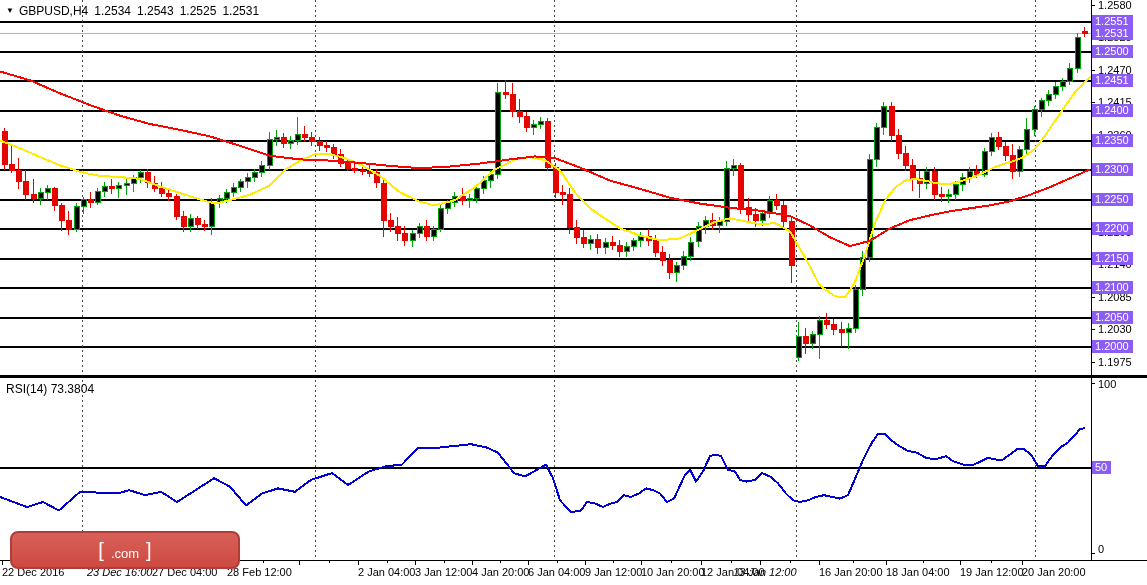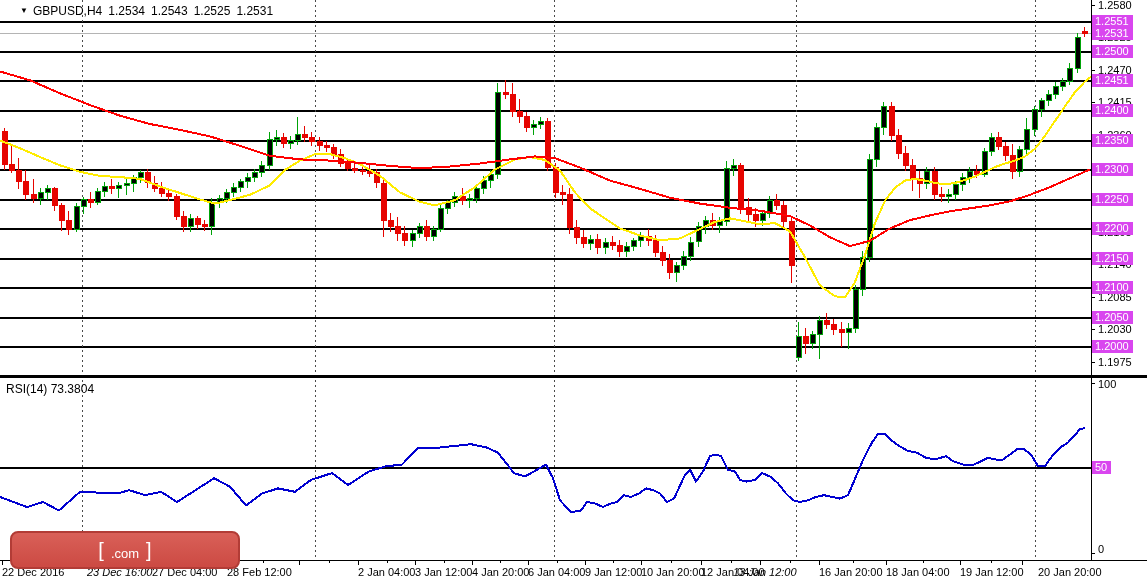--- a/index.html
+++ b/index.html
@@ -2,28 +2,28 @@
 <html><head>
 <meta charset="utf-8">
 <style>
   html,body{margin:0;padding:0;background:#888;}
   .terminal{
     position:relative;width:1147px;height:585px;background:#fff;overflow:hidden;
     font-family:"Liberation Sans",sans-serif;-webkit-font-smoothing:none;
   }
   svg{position:absolute;left:0;top:0;}
   .ohlc-readout{
-    position:absolute;left:20px;top:4px;font-size:12px;color:#000;white-space:nowrap;z-index:5;
+    position:absolute;left:6px;top:4px;font-size:12px;color:#000;white-space:nowrap;z-index:5;
   }
   .ohlc-readout .arr{font-size:8px;vertical-align:2px;margin-right:5px;}
   .ohlc-readout span.v{margin-left:6px;}
   .rsi-title{position:absolute;left:6px;top:382px;font-size:12px;color:#000;z-index:5;}
   .axis-label{position:absolute;font-size:11px;color:#000;white-space:nowrap;line-height:12px;}
   .price-badge{
-    position:absolute;font-size:11px;line-height:13px;color:#fff;background:#d946ef;
+    position:absolute;font-size:11px;line-height:13px;color:#fff;background:#8b5cf6;
     padding:0 4px 0 3px;white-space:nowrap;z-index:4;
   }
   .time-label{position:absolute;top:566px;font-size:11px;color:#000;white-space:nowrap;}
   .logo{
     position:absolute;left:10px;top:531px;width:226px;height:34px;z-index:6;
     background:linear-gradient(#d96058,#cc4a43);
     border:2px solid #b23c36;border-radius:8px;
     display:flex;align-items:center;justify-content:center;
     color:#fff;white-space:nowrap;
   }
@@ -460,21 +460,21 @@
       <div class="time-label" style="left: 415px;">3 Jan 12:00</div>
       <div class="time-label" style="left: 472px;">4 Jan 20:00</div>
       <div class="time-label" style="left: 528px;">6 Jan 04:00</div>
       <div class="time-label" style="left: 585px;">9 Jan 12:00</div>
       <div class="time-label" style="left: 641px;">10 Jan 20:00</div>
       <div class="time-label" style="left: 701px;">12 Jan 04:00</div>
       <div class="time-label" style="left: 733px; font-style: italic;">13 Jan 12:00</div>
       <div class="time-label" style="left: 819px;">16 Jan 20:00</div>
       <div class="time-label" style="left: 886px;">18 Jan 04:00</div>
       <div class="time-label" style="left: 960px;">19 Jan 12:00</div>
-      <div class="time-label" style="left: 1022px; margin-left: 16px;">20 Jan 20:00</div>
+      <div class="time-label" style="left: 1022px;">20 Jan 20:00</div>
     </div>
 
   <div class="logo">
     <span class="br">[</span>
       <span class="com">.com</span>
       <span class="br">]</span>
   </div>
 </div>
 
 </body></html>

